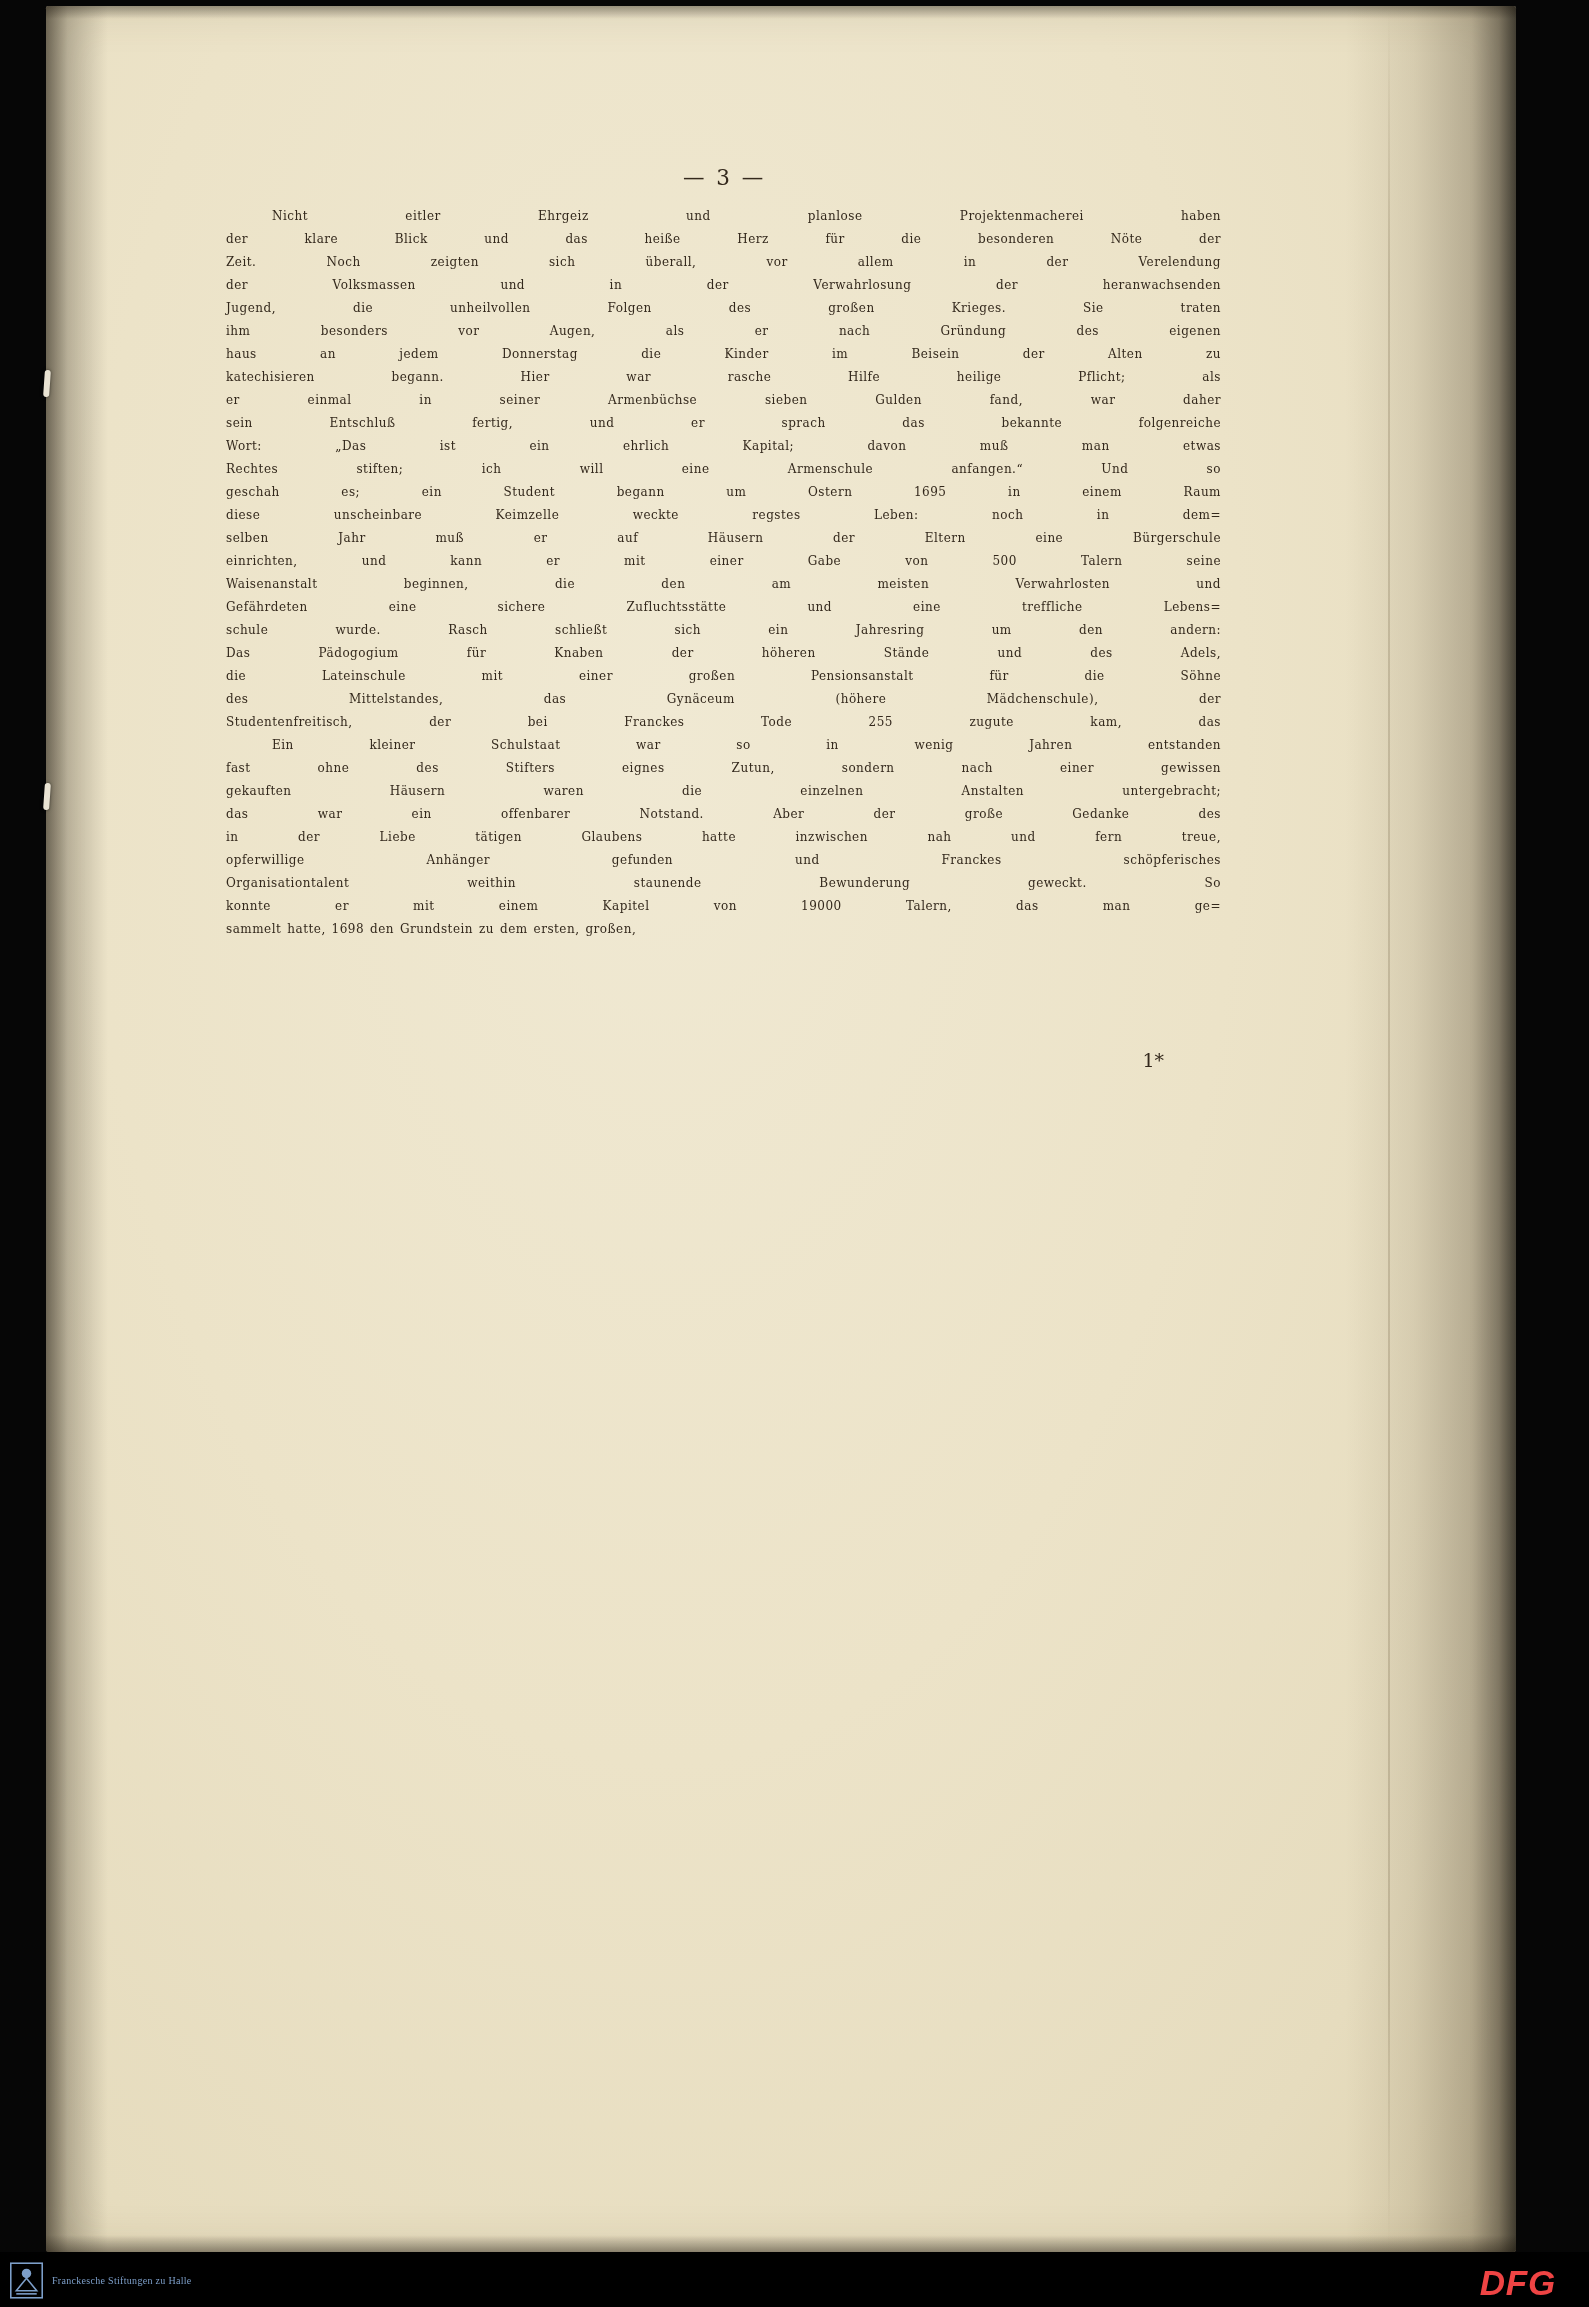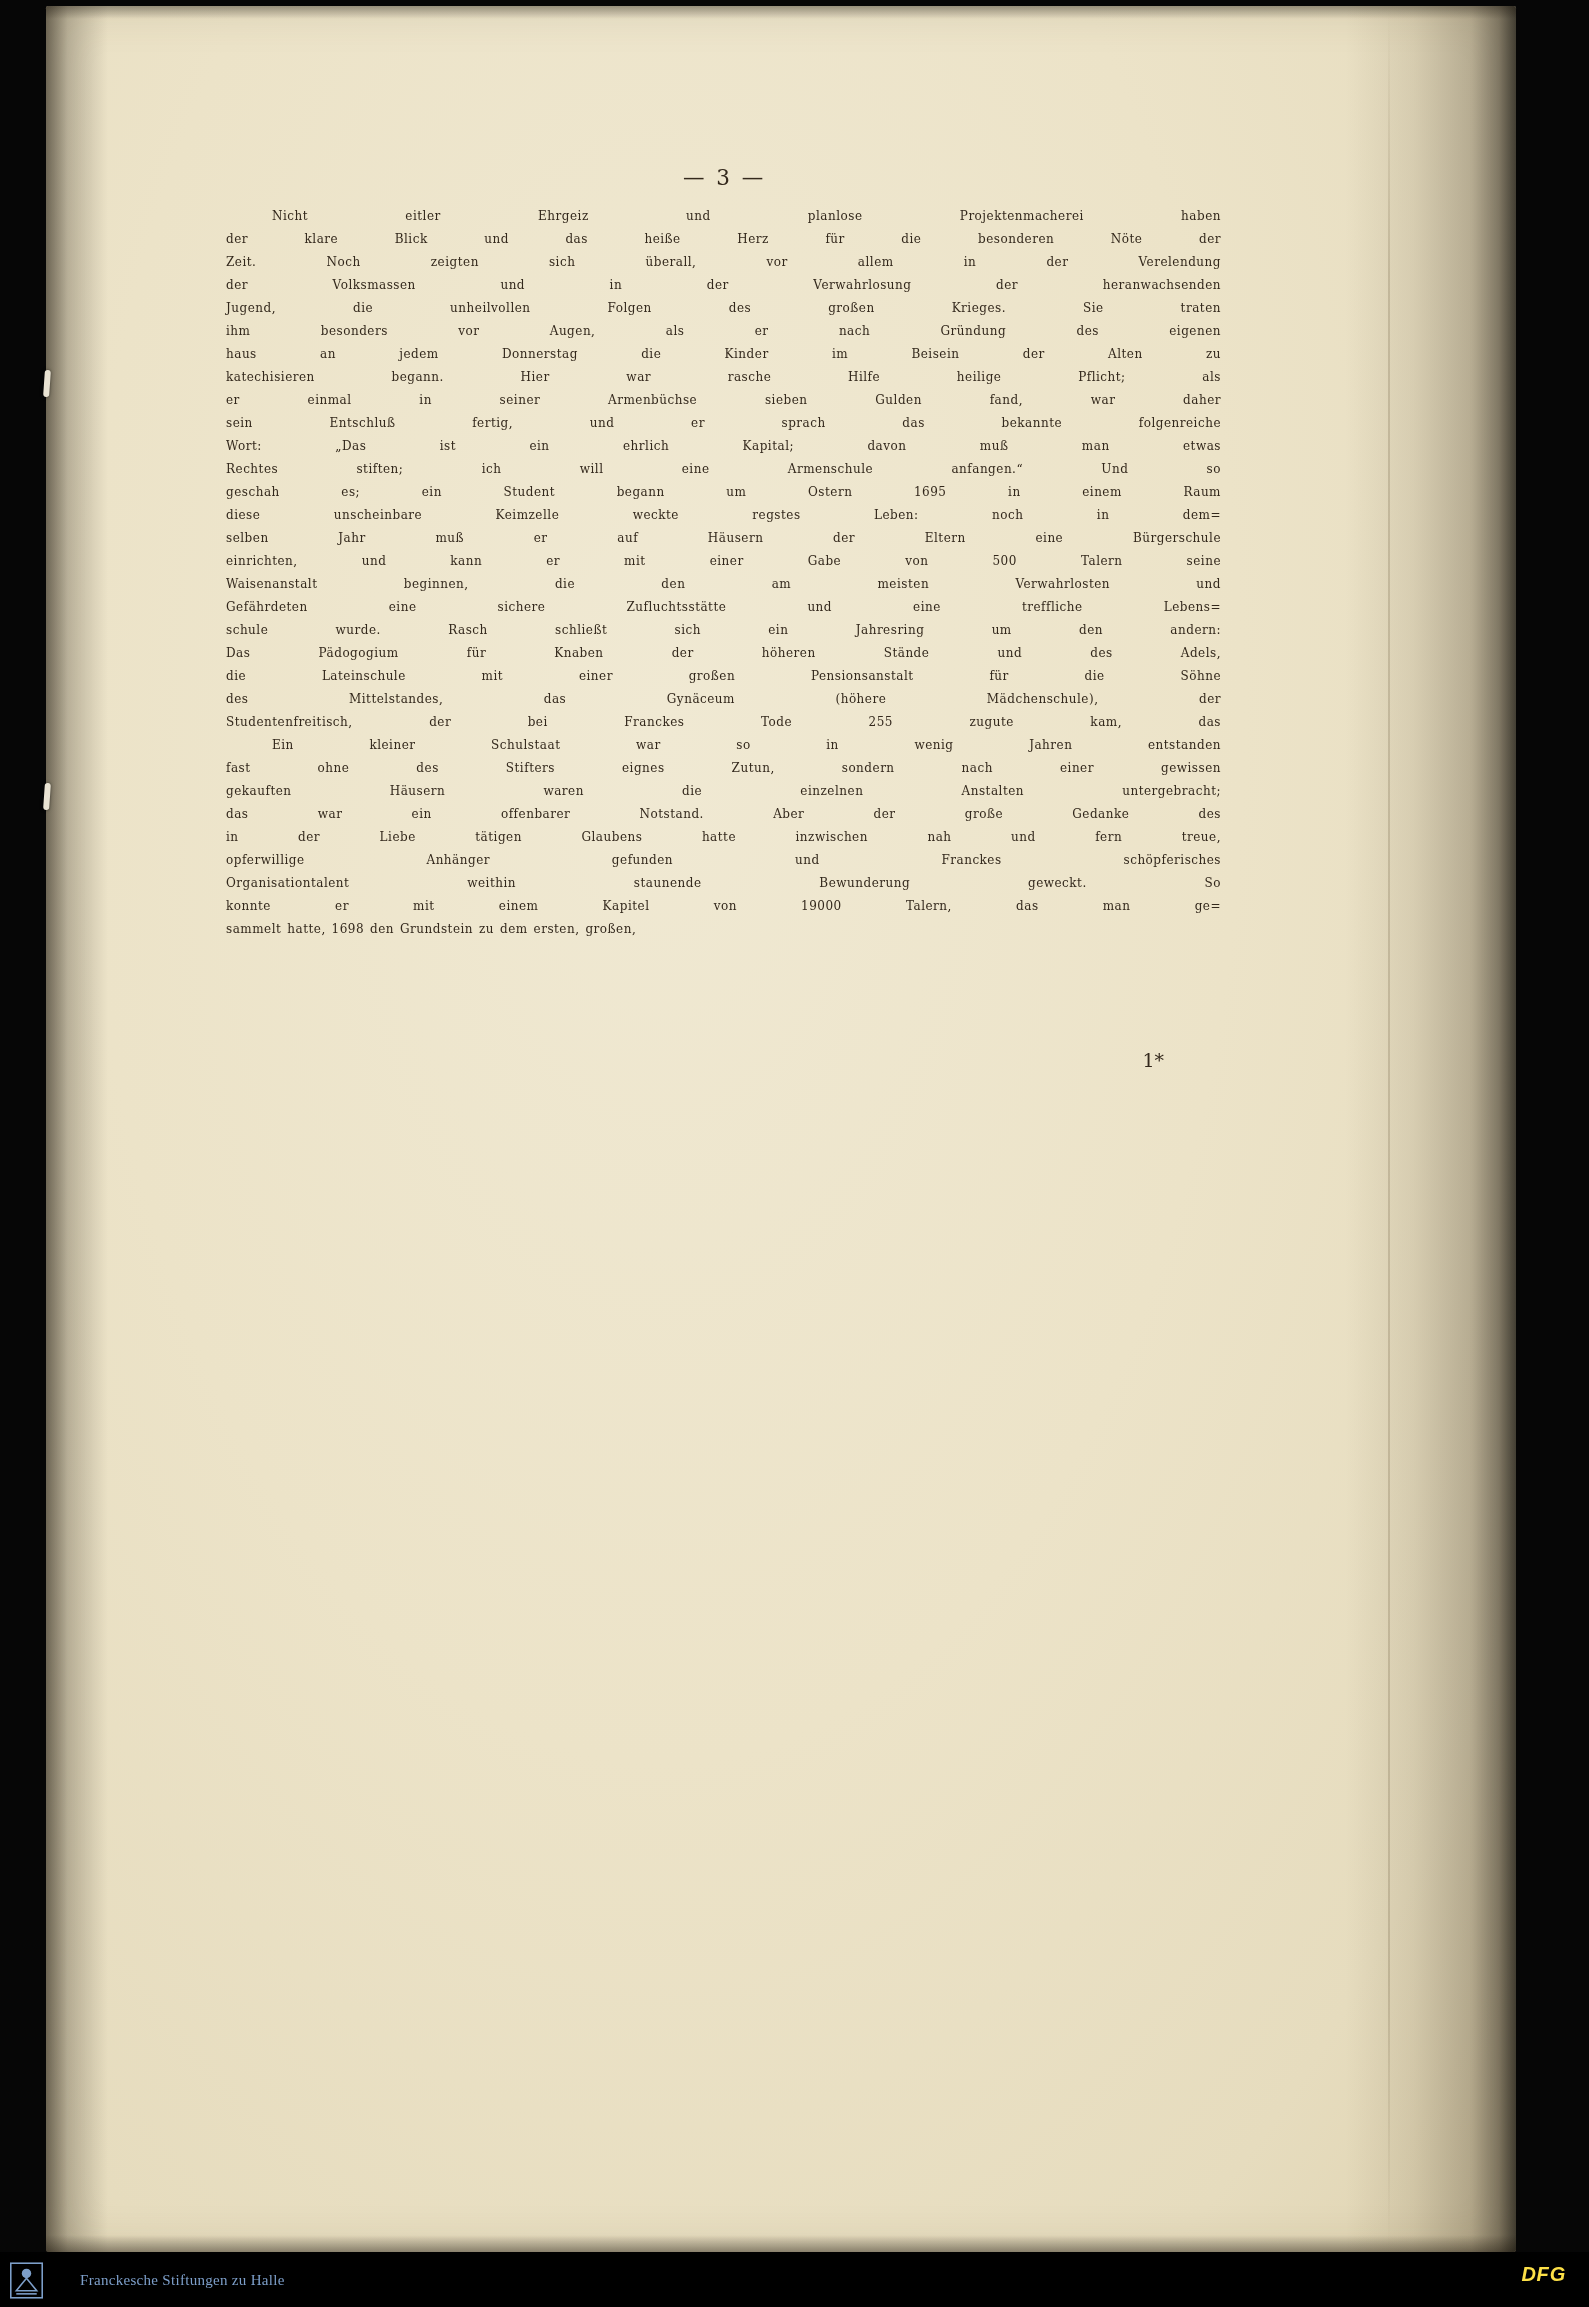--- a/index.html
+++ b/index.html
@@ -143,32 +143,31 @@
     align-items: center;
     gap: 9.5px;
   }
   .franckesche-icon {
     width: 33px; height: 37px;
     flex: 0 0 auto;
   }
   .franckesche-text {
     color: #7d9fca;
     font-family: "Liberation Serif", "DejaVu Serif", serif;
-    font-size: 15px;
+    font-size: 10px;
     letter-spacing: 0.3px;
-    margin-left: 28px;
   }
   .dfg-logo {
     position: absolute;
-    right: 23px; top: 11px;
-    color: #fde047;
+    right: 33px; top: 11px;
+    color: #ef4444;
     font-family: "Liberation Sans", sans-serif;
     font-weight: bold;
     font-style: italic;
-    font-size: 20px;
+    font-size: 35px;
     letter-spacing: 0.8px;
   }
 </style>
 </head>
 <body>
 
 <div class="book-page">
   <div class="page-gutter"></div>
   <div class="page-edge-shadow"></div>
   <div class="page-crease"></div>

